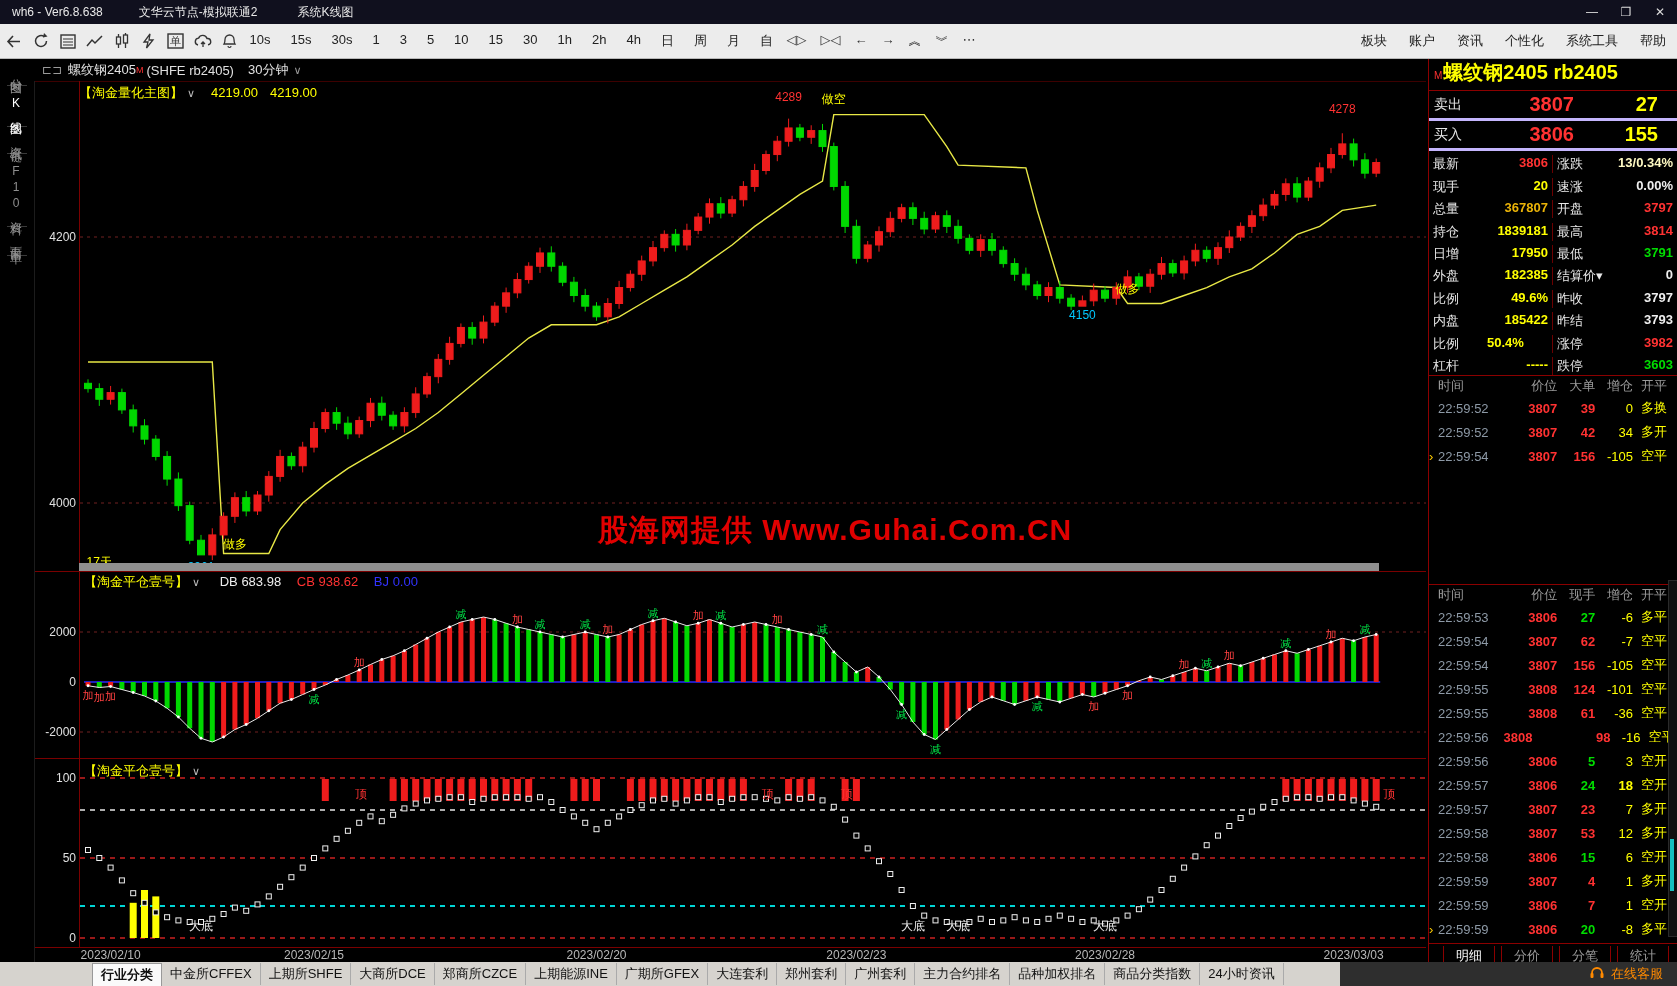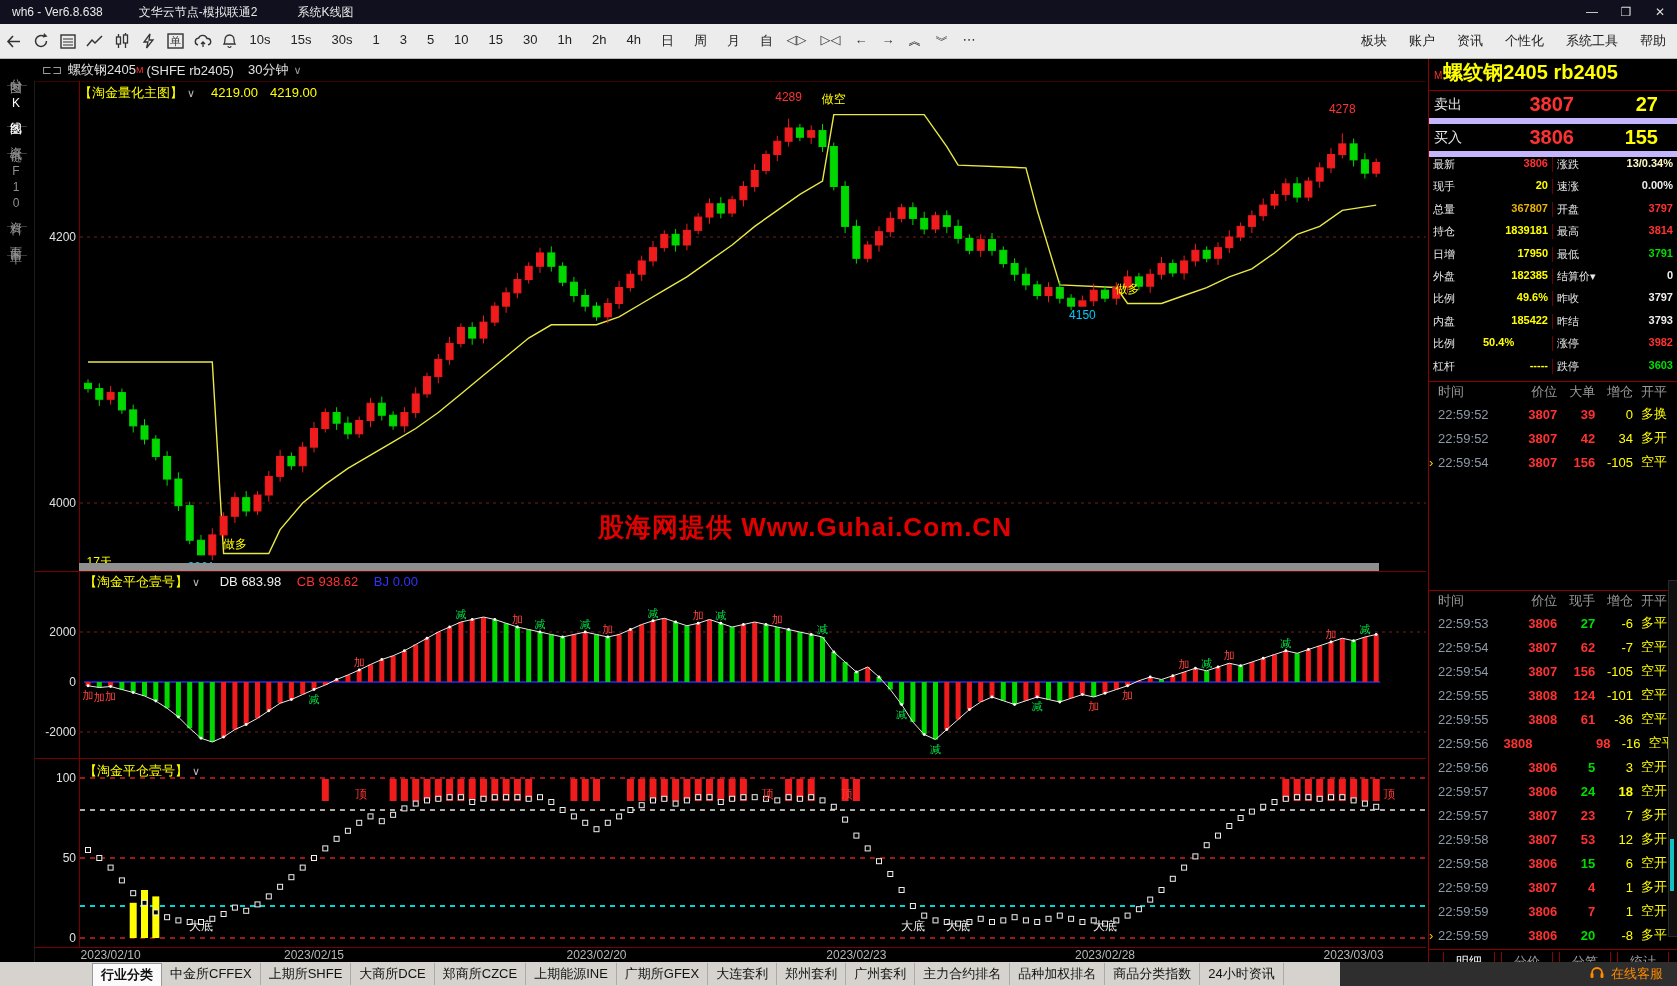--- a/index.html
+++ b/index.html
@@ -34,36 +34,36 @@
                font-size:13px;display:flex;align-items:center;z-index:6;box-sizing:border-box;}
   #chartheader .link{color:#9a9a9a;margin:0 6px 0 8px;font-size:12px;}
   #chartheader .flag{color:#ff3232;font-size:9px;vertical-align:super;margin-right:3px;}
   #chartheader .code{margin-right:14px;}
   #chartheader .caret{color:#9a9a9a;margin-left:5px;font-size:11px;}
   
   .ptitle{position:absolute;z-index:5;font-size:13px;color:#ffff00;white-space:nowrap;}
   .ptitle .caret{color:#bbb;font-size:11px;margin:0 4px;}
   .c-yellow{color:#ffff00;} .c-white{color:#eeeeee;} .c-red{color:#ff3232;} .c-blue{color:#3232ff;}
   .ptitle .v{margin-left:12px;}
-  #watermark{left:598px;top:510px;z-index:5;font-size:26px;font-weight:bold;color:#e00000;
+  #watermark{left:598px;top:510px;z-index:5;font-size:30px;font-weight:bold;color:#e00000;
              letter-spacing:1px;white-space:nowrap;}
   #dividerbar{left:79px;top:563px;width:1300px;height:8px;background:#8f8f8f;z-index:4;}
   #chartsvg{left:0;top:0;z-index:2;}
   
   #quotepanel{left:1428px;top:59px;width:249px;height:903px;background:#000;z-index:8;
               border-left:1px solid #8b0000;box-sizing:border-box;color:#e8e8e8;}
   .qhead{height:31px;display:flex;align-items:baseline;border-bottom:1px solid #8b0000;padding-left:5px;}
   .qhead .flag{color:#ff3232;font-size:10px;margin-right:1px;}
   .qhead .nm{color:#ffff00;font-size:20px;font-weight:bold;letter-spacing:0px;white-space:nowrap;}
-  .qrow{height:27px;display:flex;align-items:center;border-bottom:6px solid #c4b5fd;padding:0 5px;}
+  .qrow{height:27px;display:flex;align-items:center;border-bottom:3px solid #c4b5fd;padding:0 5px;}
   .qrow .lbl{font-size:14px;width:48px;}
   .qrow .prc{font-size:20px;font-weight:bold;color:#ff3232;width:92px;text-align:right;}
   .qrow .qty{font-size:20px;font-weight:bold;color:#ffff00;margin-left:auto;margin-right:14px;}
   #qgrid{position:relative;height:224px;border-bottom:1px solid #8b0000;}
-  .qg-row{height:22.4px;display:flex;align-items:flex-start;font-size:11px;}
+  .qg-row{height:22.4px;display:flex;align-items:flex-end;font-size:13px;}
   .qg-cell{display:flex;width:50%;padding:0 4px;box-sizing:border-box;}
   .qg-cell.l{border-right:1px solid #6b0000;}
   .qg-lbl{color:#e8e8e8;white-space:nowrap;}
   .qg-val{margin-left:auto;font-weight:bold;white-space:nowrap;}
   .tape{position:relative;font-size:13px;}
   .tape-h{display:flex;height:20px;align-items:center;color:#9a9a9a;}
   .tape-r{display:flex;height:24px;align-items:center;}
   .col-t{width:72px;padding-left:9px;position:relative;}
   .col-p{width:54px;text-align:right;}
   .col-v{width:40px;text-align:right;}

